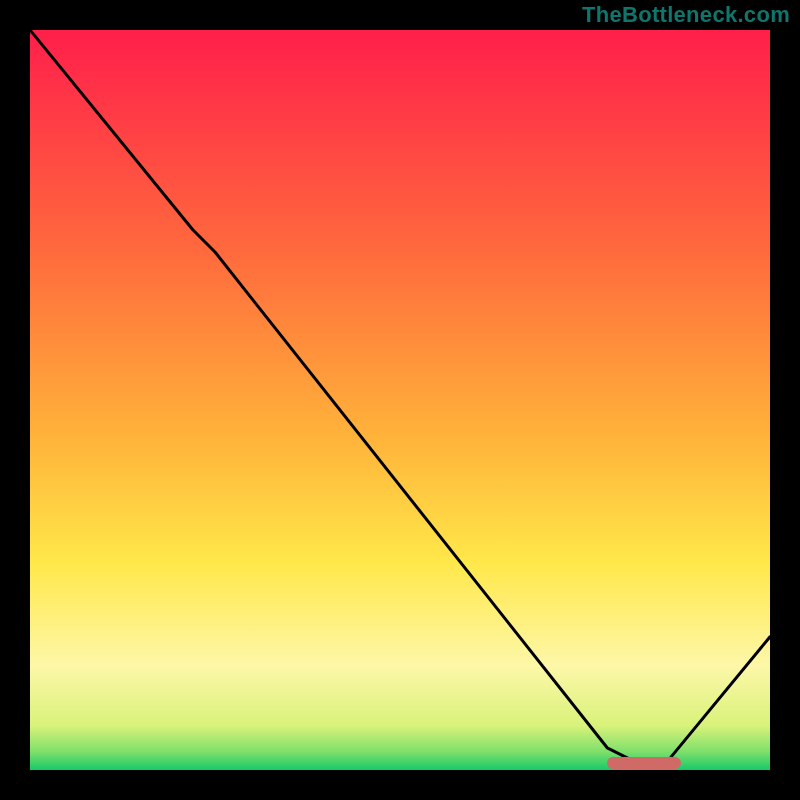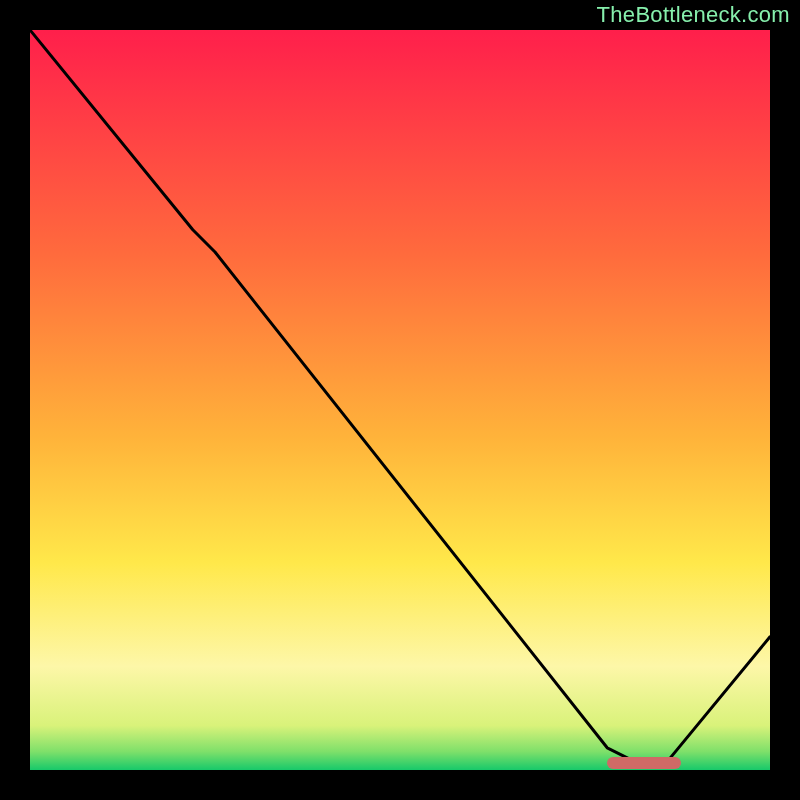--- a/index.html
+++ b/index.html
@@ -14,23 +14,23 @@
   .frame {
     position: relative;
     width: 800px;
     height: 800px;
     background: #000;
   }
   .watermark {
     position: absolute;
     top: 2px;
     right: 10px;
-    color: #86efac;
+    color: #0f766e;
     font-size: 22px;
-    font-weight: 400;
+    font-weight: 700;
     letter-spacing: 0.3px;
     user-select: none;
   }
   
   .plot {
     position: absolute;
     left: 30px;
     right: 30px;
     top: 30px;
     bottom: 30px;

